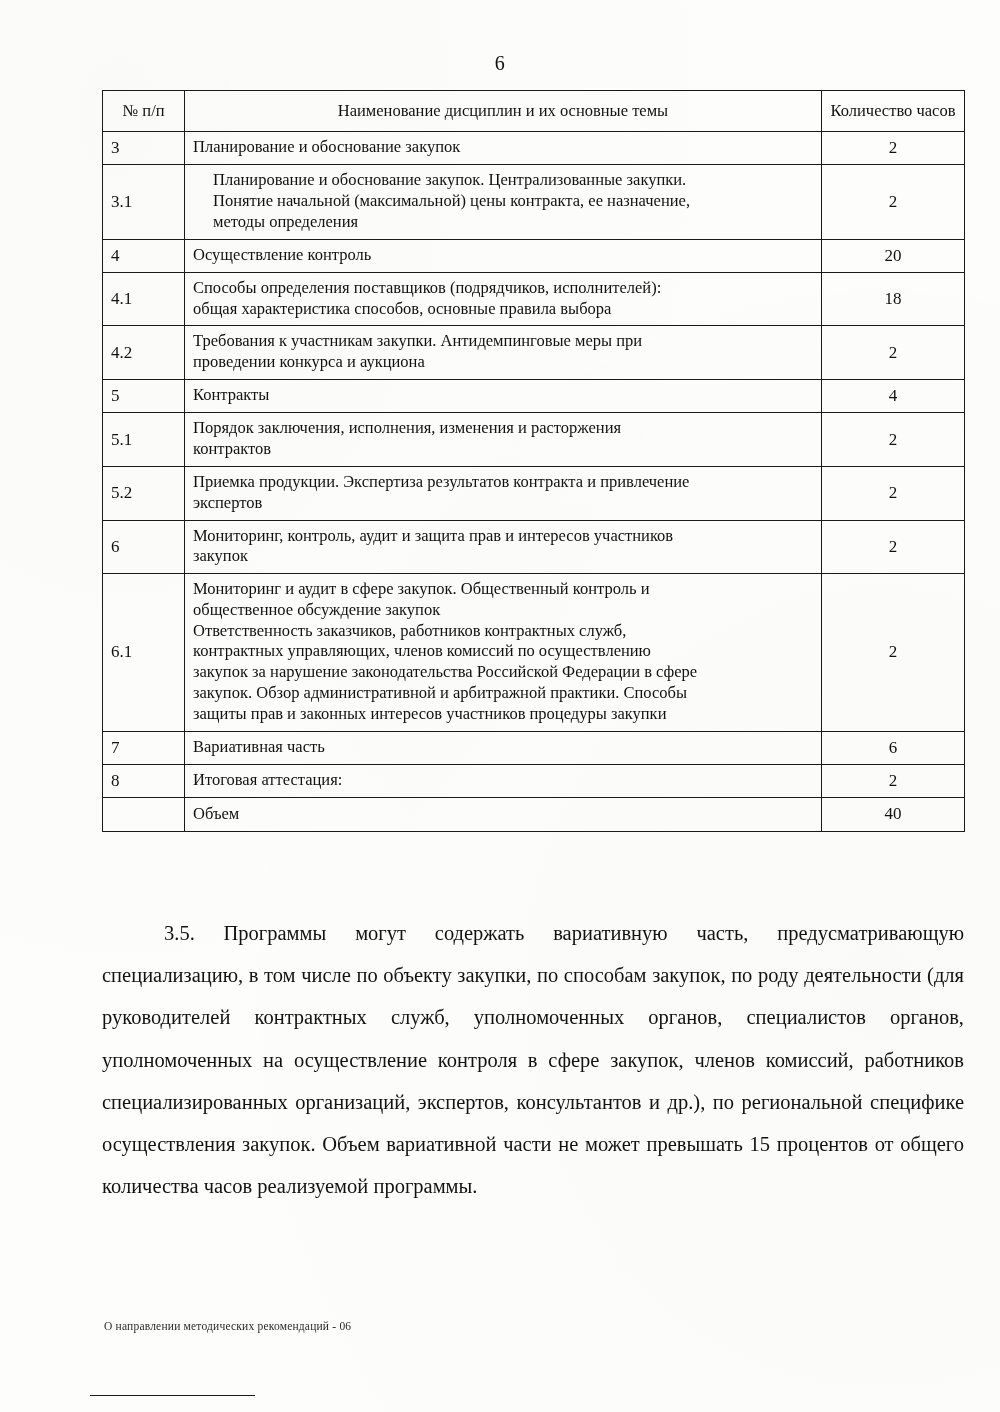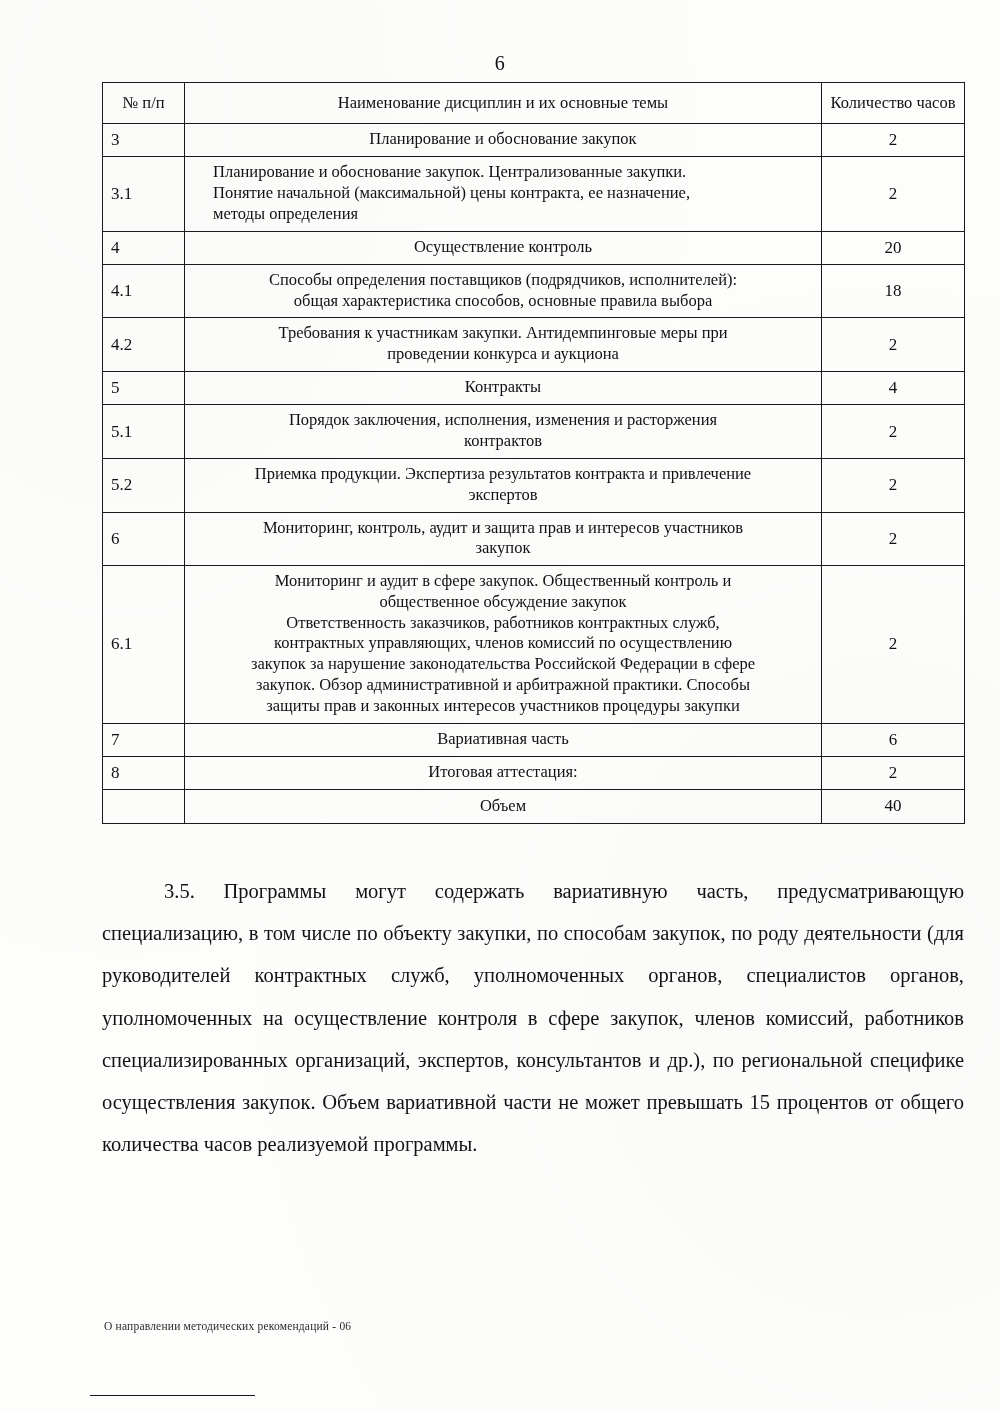--- a/index.html
+++ b/index.html
@@ -39,21 +39,21 @@
     width: 1000px;
     text-align: center;
     font-size: 20px;
     letter-spacing: 0.5px;
   }
 
   
   .table-wrap {
     position: absolute;
     left: 102px;
-    top: 82px;
+    top: 90px;
     width: 862px;
   }
   table.curriculum {
     width: 862px;
     border-collapse: collapse;
     table-layout: fixed;
     font-size: 16.5px;
     line-height: 1.26;
   }
   table.curriculum td, table.curriculum th {
@@ -76,34 +76,34 @@
   td.num {
     text-align: left;
     padding-left: 10px;
     font-size: 17px;
   }
   td.hours {
     text-align: center;
     font-size: 17px;
   }
   td.name {
-    text-align: center;
+    text-align: left;
   }
   td.name.justify {
     text-align: justify;
     text-align-last: left;
     padding-left: 28px;
   }
   td.name .ln { display: block; }
 
   
   .body-para {
     position: absolute;
     left: 102px;
-    top: 870px;
+    top: 912px;
     width: 862px;
     font-size: 20.5px;
     line-height: 2.06;
     text-align: justify;
     text-align-last: left;
     text-indent: 62px;
     color: #121212;
   }
 
   

